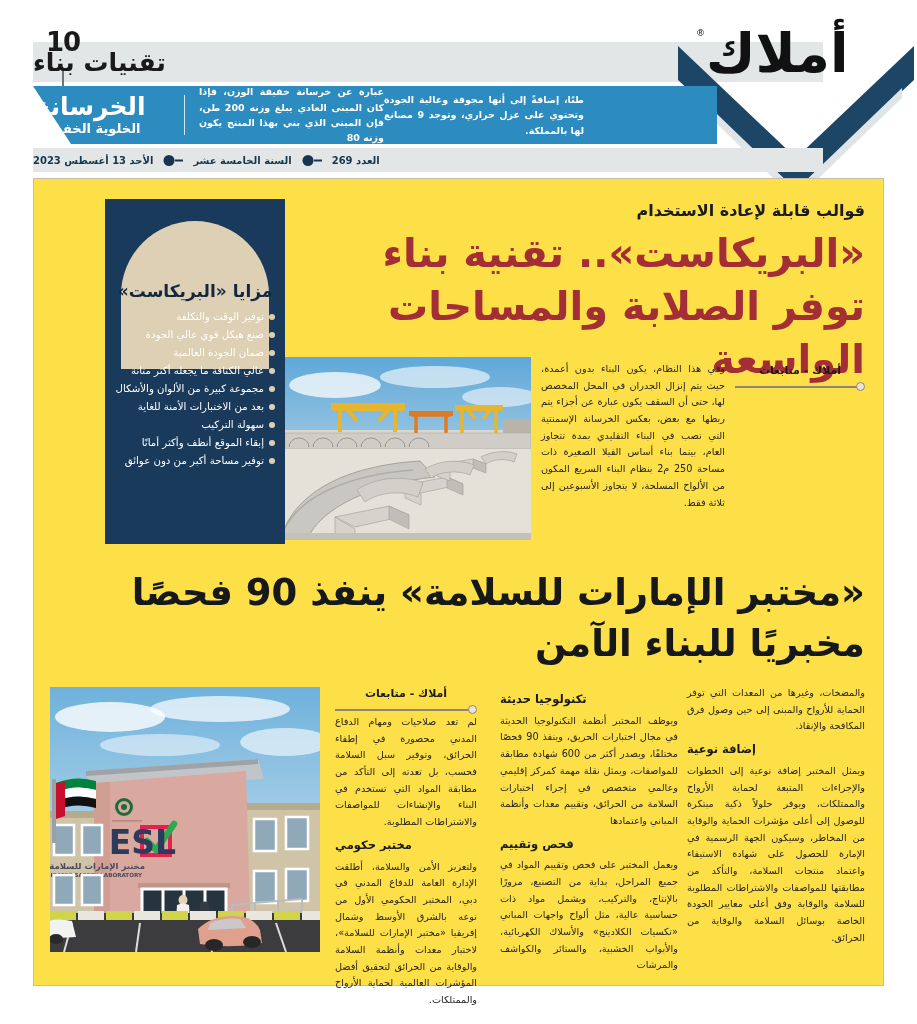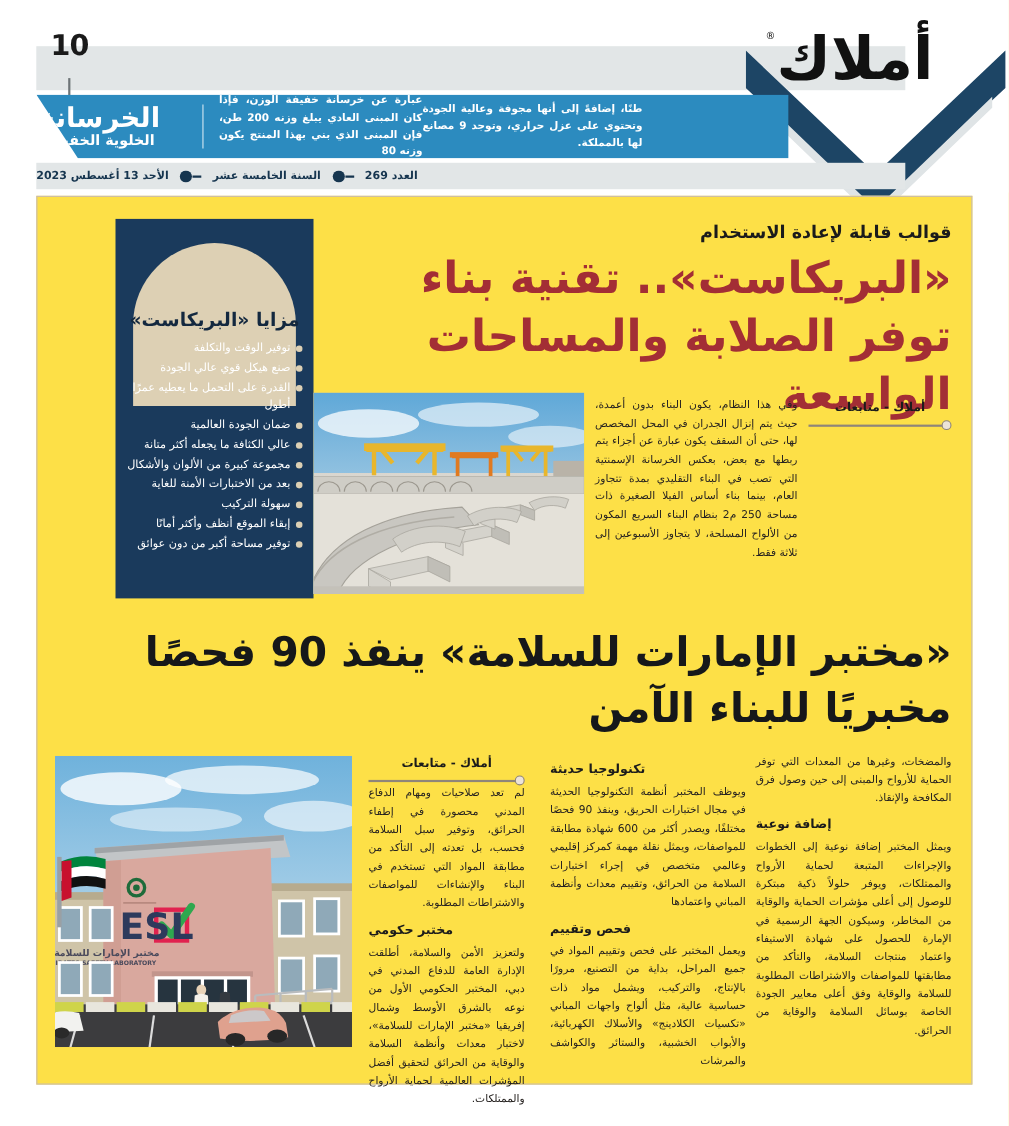--- a/index.html
+++ b/index.html
@@ -355,20 +355,21 @@
   }
 </style>
 </head>
 <body>
 
 <div class="page">
 
   <div class="masthead">
 
     <div class="topbar">
+      <div class="section-title">تقنيات بناء</div>
       <div class="page-num-wrap">
         <div class="page-number">10</div>
         <div class="page-divider"></div>
       </div>
     </div>
 
     <div class="logo-area">
       <svg class="chev-svg" width="240" height="150" viewBox="0 0 240 150">
         <polygon points="0,18 118,130 236,18 236,52 118,162 0,52" fill="#1d4565"></polygon>
         <polygon points="12,60 118,162 224,60 224,70 118,172 12,70" fill="#dfe4e6"></polygon>
@@ -410,21 +411,20 @@
 
     <div class="kicker">قوالب قابلة لإعادة الاستخدام</div>
     <h1 class="headline1">«البريكاست».. تقنية بناء توفر الصلابة والمساحات الواسعة</h1>
 
     <div class="sidebar">
       <div class="arch"></div>
       <div class="sb-title">مزايا «البريكاست»</div>
       <ul class="sb-list">
         <li>توفير الوقت والتكلفة</li>
         <li>صنع هيكل قوي عالي الجودة</li>
-        <li>القدرة على التحمل ما يعطيه عمرًا أطول</li>
         <li>ضمان الجودة العالمية</li>
         <li>عالي الكثافة ما يجعله أكثر متانة</li>
         <li>مجموعة كبيرة من الألوان والأشكال</li>
         <li>بعد من الاختبارات الأمنة للغاية</li>
         <li>سهولة التركيب</li>
         <li>إبقاء الموقع أنظف وأكثر أمانًا</li>
         <li>توفير مساحة أكبر من دون عوائق</li>
       </ul>
     </div>
 

